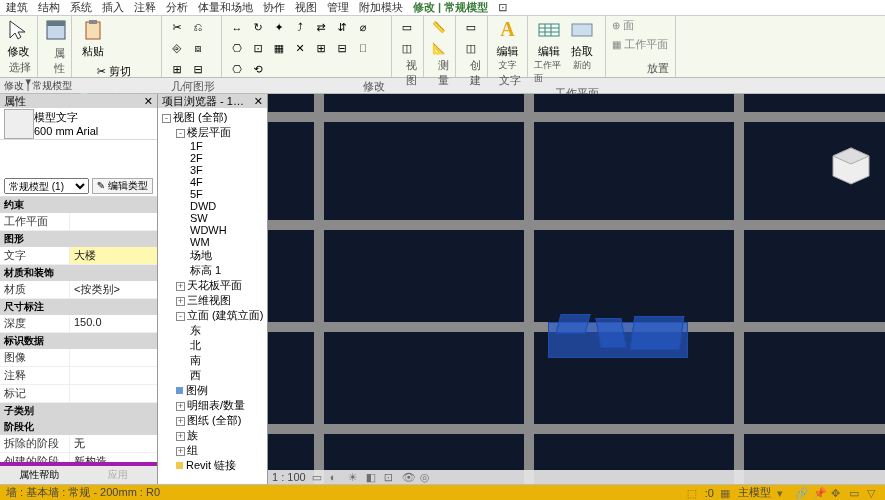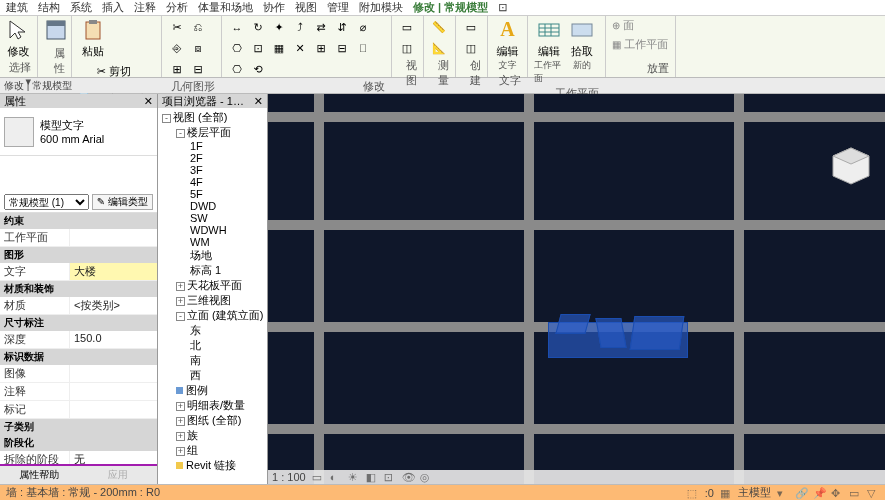--- a/index.html
+++ b/index.html
@@ -23,33 +23,33 @@
 
 .mod-bar { height: 16px; background: #ebebeb; border-bottom: 1px solid #bbb; display: flex; align-items: center; padding: 0 4px; font-size: 10px; color: #444; }
 
 
 .main { display: flex; height: 390px; }
 
 
 .props { width: 158px; background: #fff; border-right: 1px solid #999; display: flex; flex-direction: column; }
 .panel-title { background: #d6d6d6; height: 14px; display: flex; align-items: center; padding: 0 4px; font-size: 10px; justify-content: space-between; }
 .panel-title .px { cursor: pointer; }
-.props-head { height: 48px; display: flex; align-items: center; padding: 4px; gap: 6px; border-bottom: 1px solid #ddd; }
+.props-head { height: 32px; display: flex; align-items: center; padding: 4px; gap: 0; border-bottom: 1px solid #ddd; }
 .props-thumb { width: 30px; height: 30px; background: #eee; border: 1px solid #aaa; }
 .props-type { flex: 1; font-size: 10px; }
 .props-dd { display: flex; border-bottom: 1px solid #ddd; padding: 2px 4px; align-items: center; margin-top: 36px; }
 .props-dd select { flex: 1; font-size: 10px; height: 16px; }
 .edit-type { font-size: 10px; border: 1px solid #aaa; padding: 0 4px; background: #f5f5f5; cursor: pointer; margin-left: 3px; }
 .props-grid { flex: 1; overflow-y: auto; }
 .pg-sec { background: #d6d6d6; font-size: 10px; padding: 1px 4px; font-weight: bold; }
 .pg-row { display: flex; border-bottom: 1px solid #eee; font-size: 10px; }
 .pg-k { width: 70px; padding: 1px 4px; color: #333; border-right: 1px solid #eee; }
 .pg-v { flex: 1; padding: 1px 4px; color: #222; }
 .pg-v.hl { background: #fff8b0; }
-.props-foot { display: flex; border-top: 2px solid #a21caf; }
+.props-foot { display: flex; border-top: 4px solid #a21caf; }
 .props-foot .pf { flex: 1; text-align: center; font-size: 10px; padding: 2px; background: #e8e8e8; cursor: pointer; }
 .props-foot .pf.dis { color: #aaa; }
 
 
 .browser { width: 110px; background: #fff; border-right: 1px solid #999; display: flex; flex-direction: column; }
 .browser-tree { flex: 1; overflow: auto; padding: 2px; font-size: 10px; }
 .tn { white-space: nowrap; padding: 0 0 0 2px; cursor: pointer; }
 .tn .tg { display: inline-block; width: 9px; height: 9px; border: 1px solid #888; text-align: center; line-height: 7px; font-size: 9px; margin-right: 2px; color: #555; }
 .tn .sq { display: inline-block; width: 7px; height: 7px; background: #6a9ad4; margin-right: 3px; }
 .tn .sqy { display: inline-block; width: 7px; height: 7px; background: #f2c94c; margin-right: 3px; }
@@ -61,21 +61,21 @@
 .beam.h { height: 10px; left: 0; right: 0; }
 .beam.v { width: 10px; top: 0; bottom: 0; }
 .model-sel { position: absolute; left: 280px; top: 220px; width: 140px; height: 48px; }
 .model-sel .blk { position: absolute; background: rgba(40,90,200,0.65); border: 1px solid #1a4db0; }
 .nav-cube { position: absolute; right: 12px; top: 50px; width: 44px; height: 44px; }
 
 .vp-bar { position: absolute; bottom: 0; left: 0; right: 0; height: 14px; background: rgba(230,230,230,0.92); display: flex; align-items: center; padding: 0 4px; gap: 6px; font-size: 10px; color: #444; }
 .vp-ico { width: 12px; height: 12px; display: inline-block; cursor: pointer; opacity: 0.7; }
 
 
-.status { position: absolute; bottom: 0; left: 0; right: 0; height: 16px; background: #fdba74; border-top: 1px solid #bbb; display: flex; align-items: center; padding: 0 6px; font-size: 10px; color: #444; justify-content: space-between; }
+.status { position: absolute; bottom: 0; left: 0; right: 0; height: 16px; background: #eab308; border-top: 1px solid #bbb; display: flex; align-items: center; padding: 0 6px; font-size: 10px; color: #444; justify-content: space-between; }
 .status .sr { display: flex; gap: 6px; align-items: center; }
 .st-ico { width: 12px; height: 12px; opacity: 0.7; cursor: pointer; }
 </style>
 </head>
 <body>
 
 <div class="menu-bar">
   <span class="menu-item">建筑</span>
   <span class="menu-item">结构</span>
   <span class="menu-item">系统</span>

